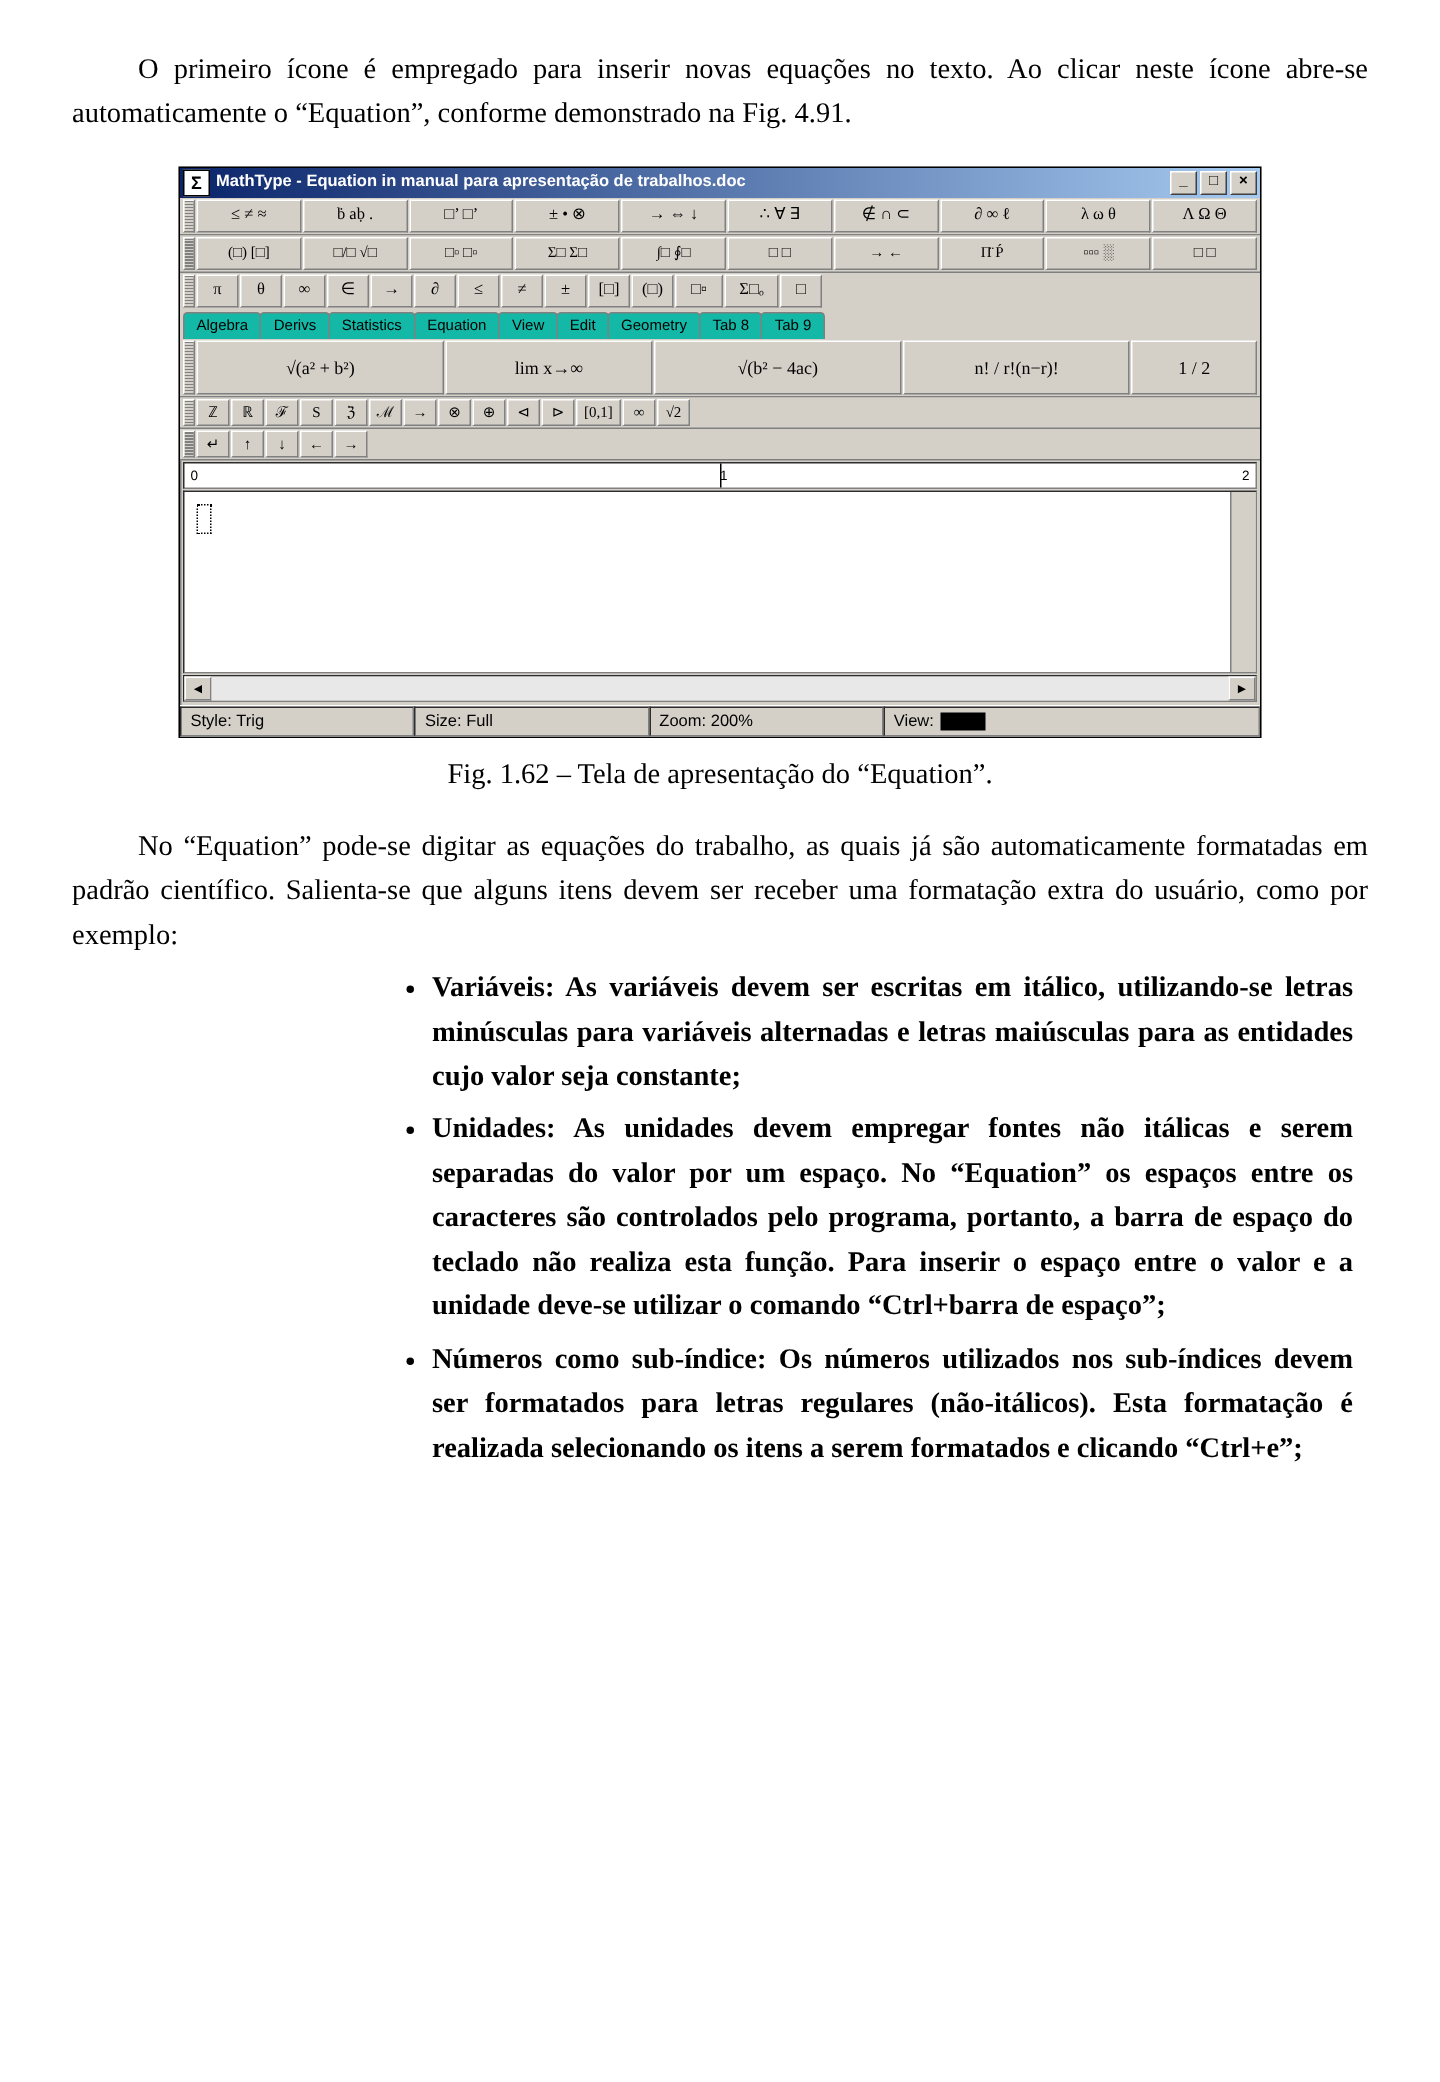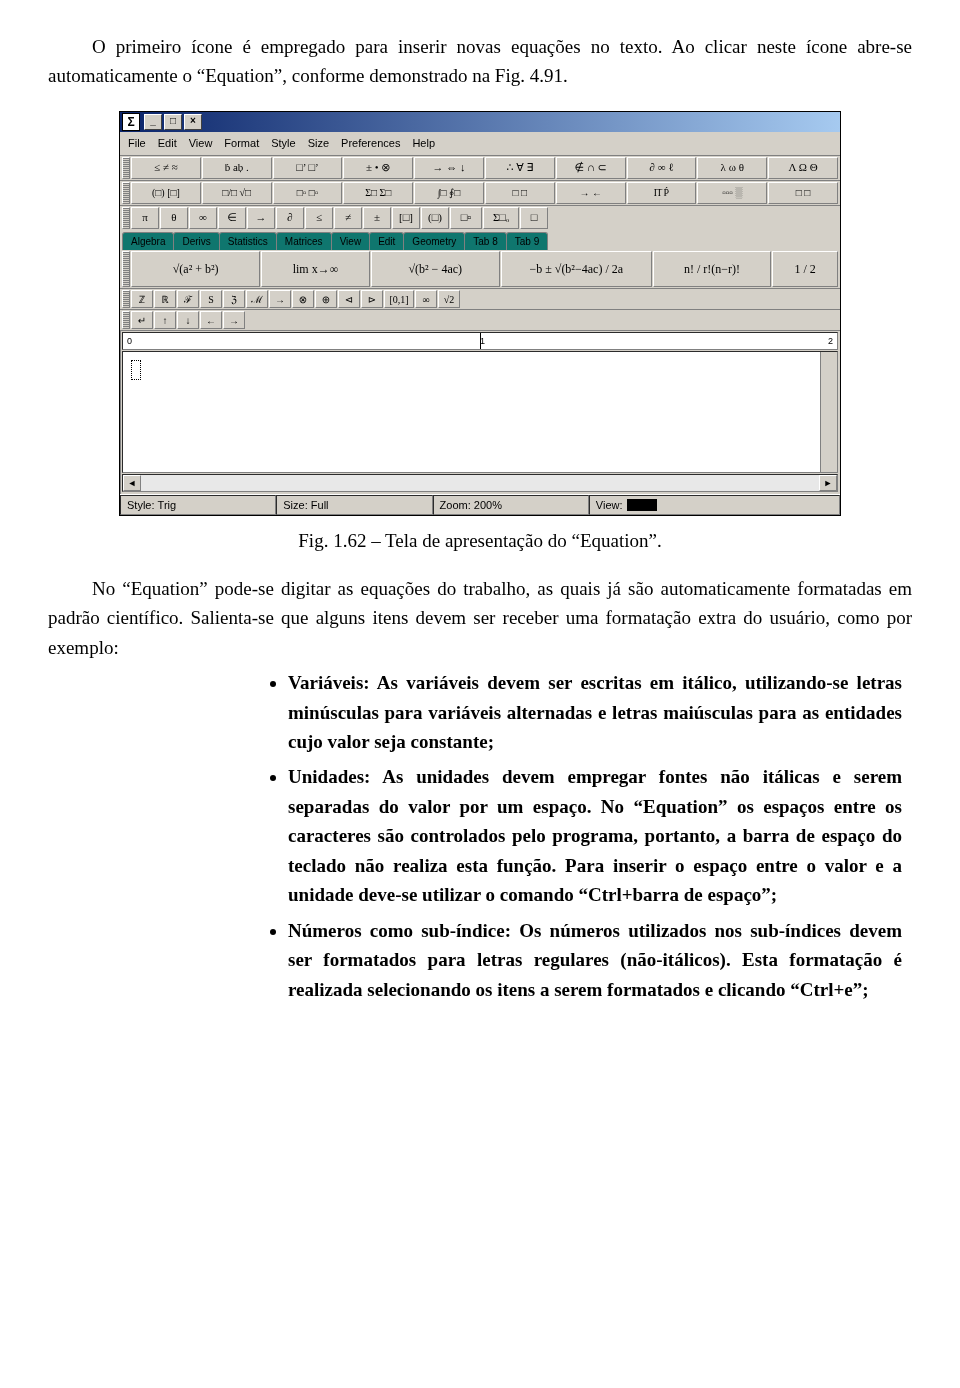--- a/index.html
+++ b/index.html
@@ -110,21 +110,21 @@
     background:repeating-linear-gradient(#808080,#808080 1px,#d4d0c8 1px,#d4d0c8 2px);
     border:1px solid #fff;
     border-right-color:#808080;
     border-bottom-color:#808080;
   }
 
   .tabstrip { display:flex; gap:0; background:#d4d0c8; padding:2px 2px 0 2px; font-size:10px; }
   .tab {
     border:1px solid #808080;
     border-bottom:none;
-    background:#0f766e;
+    background:#14b8a6;
     padding:1px 8px;
     border-top-left-radius:3px; border-top-right-radius:3px;
     margin-right:-1px;
   }
 
   .big-expr-row {
     display:flex; gap:1px; background:#d4d0c8; padding:1px 2px;
     border-bottom:1px solid #808080;
   }
   .big-expr {
@@ -202,37 +202,28 @@
   .swatch { width:30px; height:12px; background:#000; display:inline-block; margin-left:4px; }
 </style>
 </head>
 <body>
 
 <p class="para indent">O primeiro ícone é empregado para inserir novas equações no texto. Ao clicar neste ícone abre-se automaticamente o “Equation”, conforme demonstrado na Fig. 4.91.</p>
 
 <div class="mathtype-window">
   <div class="titlebar">
     <div class="sigma">Σ</div>
+    <div class="ttl">MathType - Equation in manual para apresentação de trabalhos.doc</div>
     <div class="winbtns">
       <div class="winbtn">_</div>
       <div class="winbtn">□</div>
       <div class="winbtn">×</div>
     </div>
   </div>
 
-  <div class="menubar">
-    <span>File</span>
-    <span>Edit</span>
-    <span>View</span>
-    <span>Format</span>
-    <span>Style</span>
-    <span>Size</span>
-    <span>Preferences</span>
-    <span>Help</span>
-  </div>
 
   <div class="palette-row">
     <div class="vgrab"></div>
     <div class="pcell" style="flex:1">≤ ≠ ≈</div>
     <div class="pcell" style="flex:1">ḃ aḅ .</div>
     <div class="pcell" style="flex:1">□’ □’</div>
     <div class="pcell" style="flex:1">± • ⊗</div>
     <div class="pcell" style="flex:1">→ ⇔ ↓</div>
     <div class="pcell" style="flex:1">∴ ∀ ∃</div>
     <div class="pcell" style="flex:1">∉ ∩ ⊂</div>
@@ -270,34 +261,33 @@
     <div class="pcell" style="width:26px">(□)</div>
     <div class="pcell" style="width:30px">□▫</div>
     <div class="pcell" style="width:34px">Σ□ₒ</div>
     <div class="pcell" style="width:26px">□</div>
   </div>
 
   <div class="tabstrip">
     <div class="tab">Algebra</div>
     <div class="tab">Derivs</div>
     <div class="tab">Statistics</div>
-    <div class="tab">Matrices</div>
+    <div class="tab">Equation</div>
     <div class="tab">View</div>
     <div class="tab">Edit</div>
     <div class="tab">Geometry</div>
     <div class="tab">Tab 8</div>
     <div class="tab">Tab 9</div>
   </div>
 
   <div class="big-expr-row">
     <div class="vgrab"></div>
     <div class="big-expr" style="flex:1.2">√(a² + b²)</div>
     <div class="big-expr" style="flex:1">lim x→∞</div>
     <div class="big-expr" style="flex:1.2">√(b² − 4ac)</div>
-    <div class="big-expr" style="flex:1.4">−b ± √(b²−4ac) / 2a</div>
     <div class="big-expr" style="flex:1.1">n! / r!(n−r)!</div>
     <div class="big-expr" style="flex:0.6">1 / 2</div>
   </div>
 
   <div class="minirow">
     <div class="vgrab"></div>
     <div class="mini">ℤ</div>
     <div class="mini">ℝ</div>
     <div class="mini">ℱ</div>
     <div class="mini">S</div>

